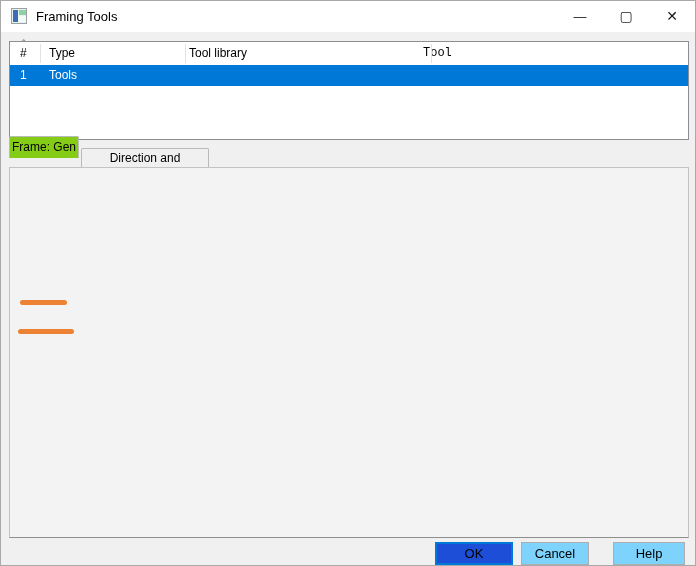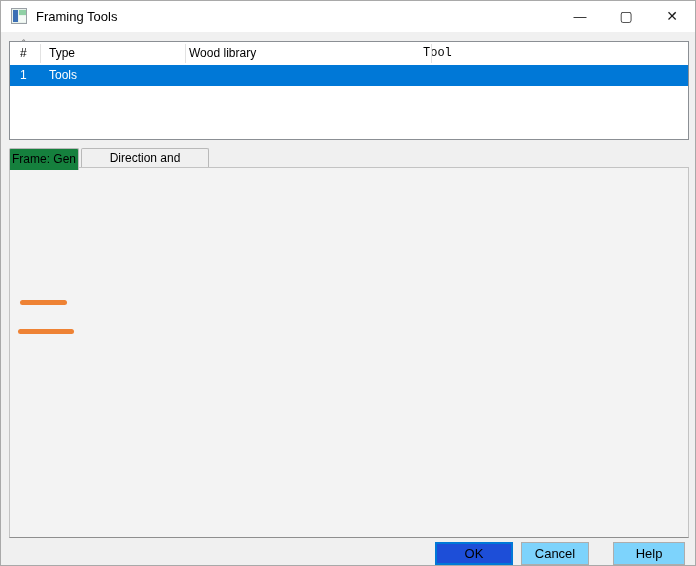--- a/index.html
+++ b/index.html
@@ -56,21 +56,21 @@
   .c-num { left: 10px; }  .c-type { left: 39px; }  .c-lib { left: 179px; }  .c-tool { left: 413px; font-family: Liberation Mono, monospace; }
 
   
   .tab {
     position: absolute; height: 20px; top: 147px;
     background: #f0f0f0; border: 1px solid #b9b9b9; border-bottom: none;
     font-size: 12px; color: #000; text-align: center; line-height: 19px;
     border-radius: 2px 2px 0 0;
   }
   .tab.active {
-    top: 147px; height: 22px; background: #15803d; z-index: 3; line-height: 21px;
+    top: 135px; height: 22px; background: #84cc16; z-index: 3; line-height: 21px;
   }
   .tab-frame-gen { left: 8px; width: 70px; }
   .tab-direction { left: 80px; width: 128px; }
 
   
   .panel {
     position: absolute; left: 8px; top: 166px; width: 680px; height: 371px;
     background: #f3f3f3;
     border: 1px solid #c3c3c3; border-bottom-color: #8e8e8e;
     z-index: 2;
@@ -137,21 +137,21 @@
     <span class="win-btn min"><span>—</span></span>
     <span class="win-btn max"><span>▢</span></span>
     <span class="win-btn close"><span>✕</span></span>
   </div>
 
   <div class="listview">
     <div class="lv-header">
       <span class="sort-caret">ˆ</span>
       <span class="lv-h-cell c-num">#</span>
       <span class="lv-h-cell c-type">Type</span>
-      <span class="lv-h-cell c-lib">Wood library</span>
+      <span class="lv-h-cell c-lib">Tool library</span>
       <span class="lv-h-cell c-tool">Tool</span>
       <span class="lv-sep" style="left:30px"></span>
       <span class="lv-sep" style="left:175px"></span>
       <span class="lv-sep" style="left:421px"></span>
     </div>
     <div class="lv-row">
       <span class="lv-cell c-num">1</span>
       <span class="lv-cell c-type">Tools</span>
     </div>
   </div>

